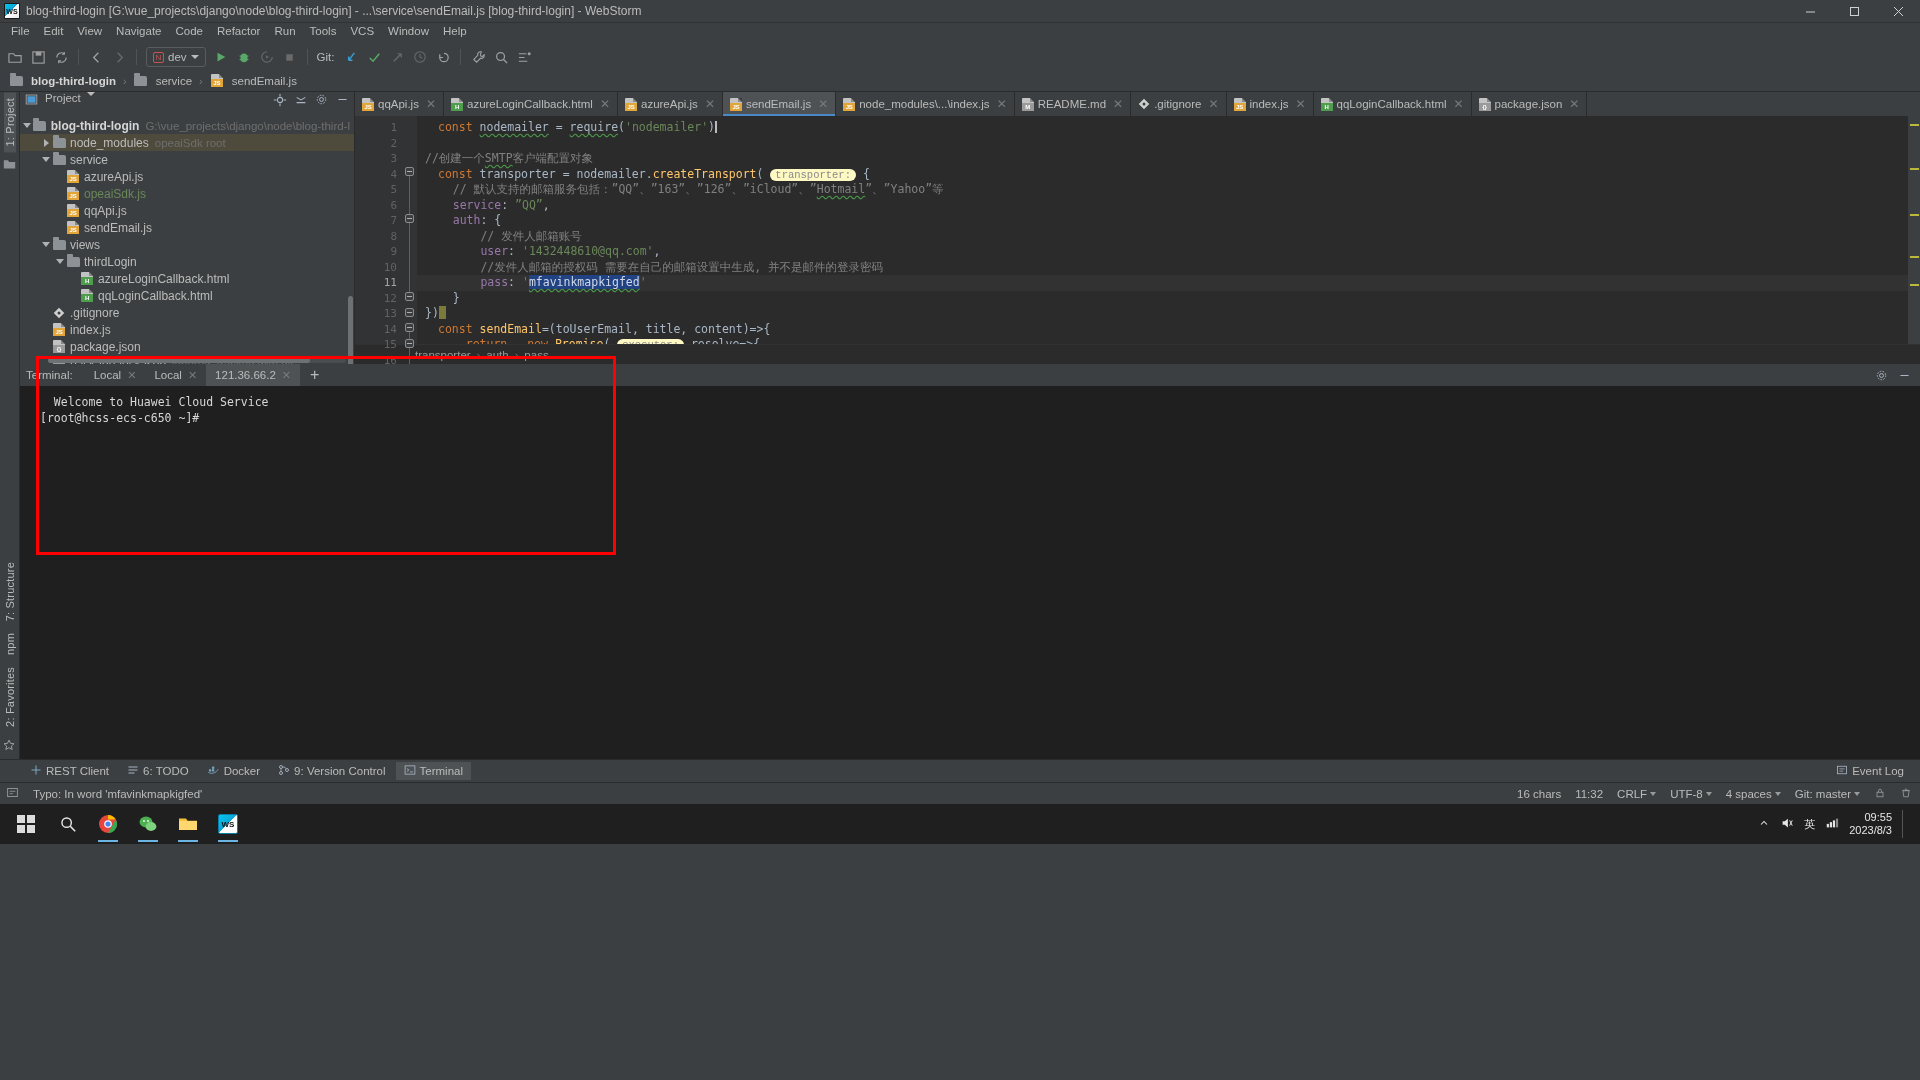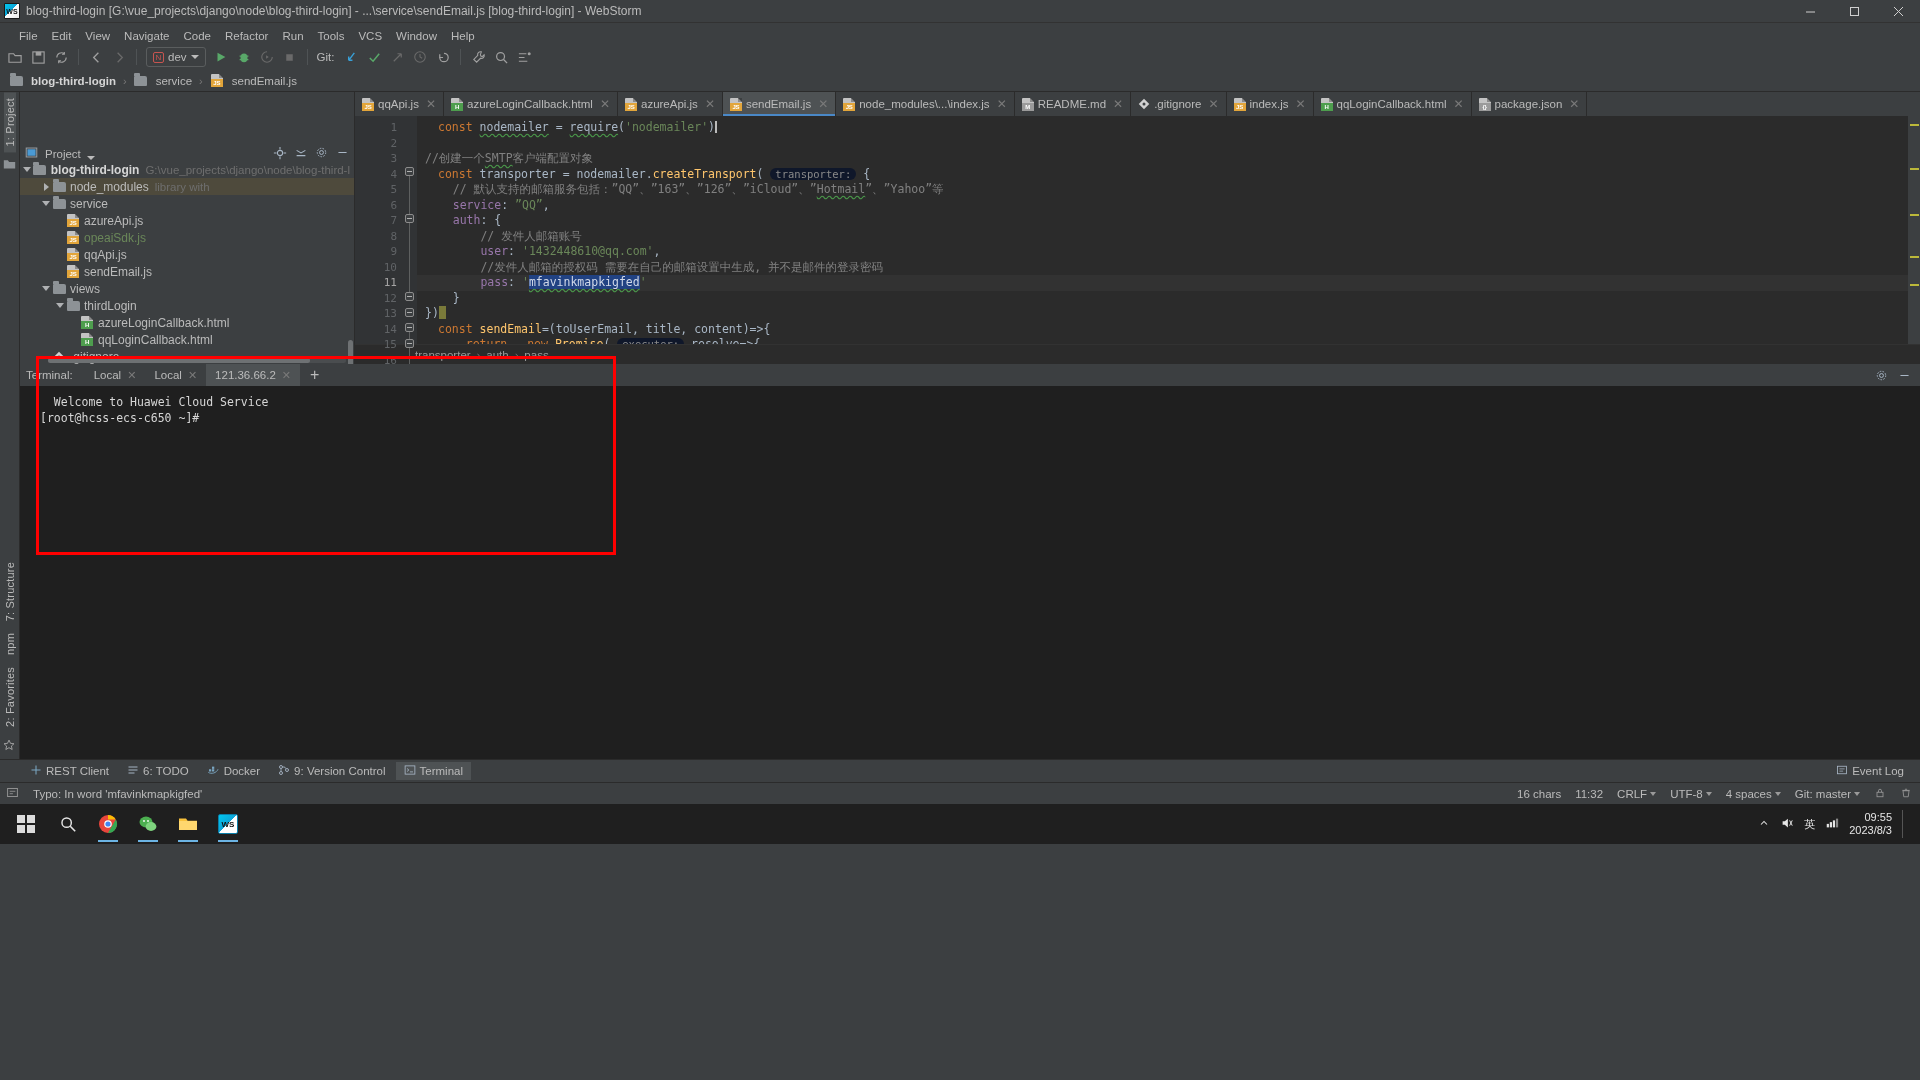--- a/index.html
+++ b/index.html
@@ -30,22 +30,22 @@
   .title-text { font-size: 12px; color: #bbbbbb; white-space: nowrap; }
   .win-controls { margin-left: auto; display: flex; height: 23px; }
   .win-btn {
     width: 44px; height: 23px; display: flex; align-items: center; justify-content: center;
     color: #cfcfcf; font-size: 13px; line-height: 1;
   }
   .win-btn svg { display: block; }
 
   
   .menubar {
-    height: 21px; flex: 0 0 21px; background: #3c3f41; display: flex; align-items: flex-end;
-    padding-left: 12px;
+    height: 21px; flex: 0 0 21px; background: #3c3f41; display: flex; align-items: flex-start;
+    padding-left: 4px;
   }
   .menu-item {
     font-size: 11.5px; color: #bbbbbb; padding: 2px 7px; white-space: nowrap;
   }
 
   
   .toolbar {
     height: 26px; flex: 0 0 26px; background: #3c3f41; display: flex; align-items: center;
     padding-left: 4px; gap: 1px;
   }
@@ -95,21 +95,21 @@
   .strip-icon { width: 14px; height: 14px; margin: 4px 0; color: #9aa0a6; }
   .strip-bottom { margin-top: auto; display: flex; flex-direction: column; align-items: center; padding-bottom: 4px;}
 
   
   .content-col { flex: 1 1 auto; display: flex; flex-direction: column; min-width: 0; }
   .upper { display: flex; flex: 0 0 272px; min-height: 0; }
 
   
   .project-panel { width: 335px; flex: 0 0 335px; background: #3c3f41; display: flex; flex-direction: column; border-right: 1px solid #2b2b2b; min-height: 0;}
   .panel-header {
-    height: 24px; flex: 0 0 24px; display: flex; align-items: flex-end; padding: 0 4px; gap: 6px; margin-top: 44px;
+    height: 24px; flex: 0 0 24px; display: flex; align-items: flex-start; padding: 0 4px; gap: 6px;
   }
   .panel-title { font-size: 11.5px; color: #bbbbbb; }
   .panel-header .spacer { margin-left: auto; }
   .panel-icon { width: 15px; height: 15px; color: #a9b7c6; display:flex; align-items:center; justify-content:center;}
   .tree { flex: 1 1 auto; overflow: hidden; padding-top: 1px; position: relative; }
   .tree-row {
     height: 17px; display: flex; align-items: center; font-size: 12px; color: #bbbbbb;
     white-space: nowrap; padding-right: 4px;
   }
   .tree-row.selected { background: #4e4a3c; }
@@ -175,21 +175,21 @@
   .code {
     flex: 1 1 auto; position: relative; overflow: hidden; padding-top: 4px; background: #2b2b2b;
     font-family: "DejaVu Sans Mono", monospace; font-size: 11.5px;
   }
   .cl { height: 15.5px; line-height: 15.5px; white-space: pre; padding-left: 8px; color: #a9b7c6; }
   .cl.hl { background: #323232; }
   .kw { color: #cc7832; margin-left: 13px; }
   .fn { color: #ffc66d; }
   .str { color: #6a8759; }
   .cmt { color: #808080; }
-  .param-hint { background: #0f172a; color: #8a8a8a; border-radius: 8px; padding: 0 5px; font-size: 10.5px;}
+  .param-hint { background: #fef9c3; color: #8a8a8a; border-radius: 8px; padding: 0 5px; font-size: 10.5px; font-family: Liberation Mono, monospace;}
   .prop { color: #9876aa; }
   .squiggle { text-decoration: underline wavy #4a9a4a; text-underline-offset: 2px;}
   .sel-text { background: #214283; color: #d0d8e8; }
   .caret-bar { display:inline-block; width:2px; height:12px; background:#bbb; vertical-align:-2px;}
   .caret-block { display:inline-block; width:7px; height:13px; background:#7a7a3a; vertical-align:-2px;}
 
   .right-gutter {
     width: 12px; flex: 0 0 12px; background: #3c3f41; position: relative;
   }
   .rg-mark { position:absolute; right:1px; width: 9px; height: 2px; }
@@ -510,21 +510,21 @@
               </div>
               <div class="tree-row selected">
                 <span style="display:inline-block;width:20px"></span>
                 <span class="tw">
                   <i class="arrow-r"></i>
                 </span>
                 <span class="ficon">
                   <span class="folder"></span>
                 </span>
                 <span class="tree-label">node_modules</span>
-                <span class="tree-hint">library with</span>
+                <span class="tree-hint">opeaiSdk root</span>
               </div>
               <div class="tree-row">
                 <span style="display:inline-block;width:20px"></span>
                 <span class="tw">
                   <i class="arrow-d"></i>
                 </span>
                 <span class="ficon">
                   <span class="folder"></span>
                 </span>
                 <span class="tree-label">service</span>

